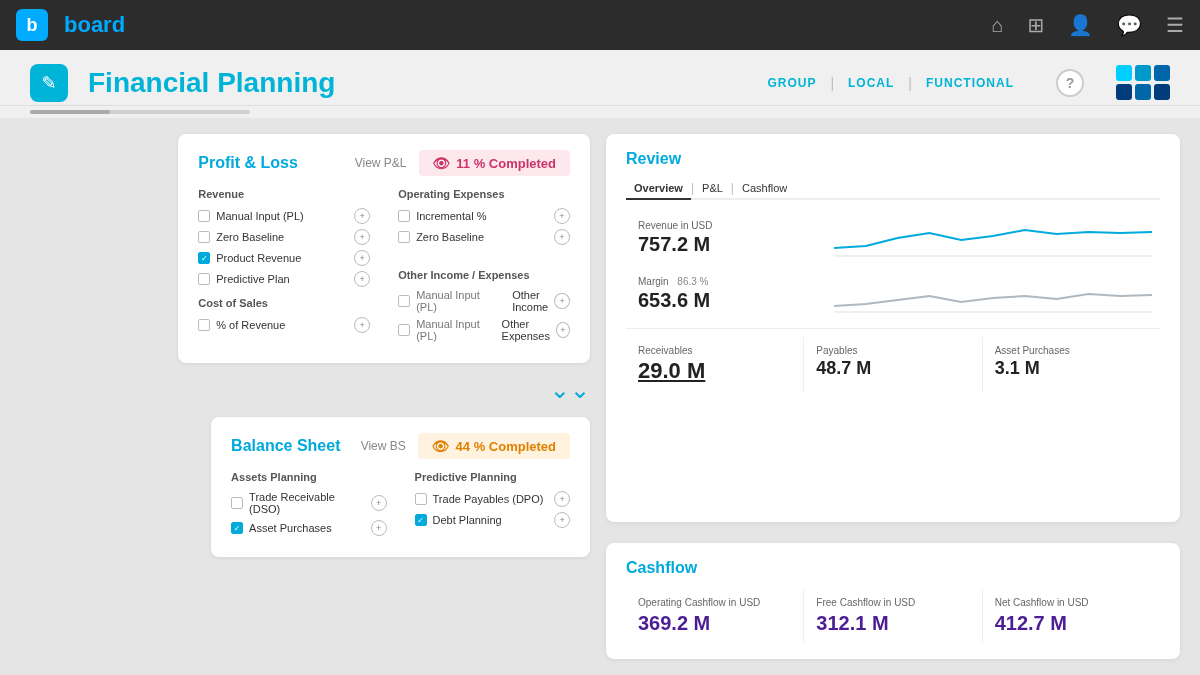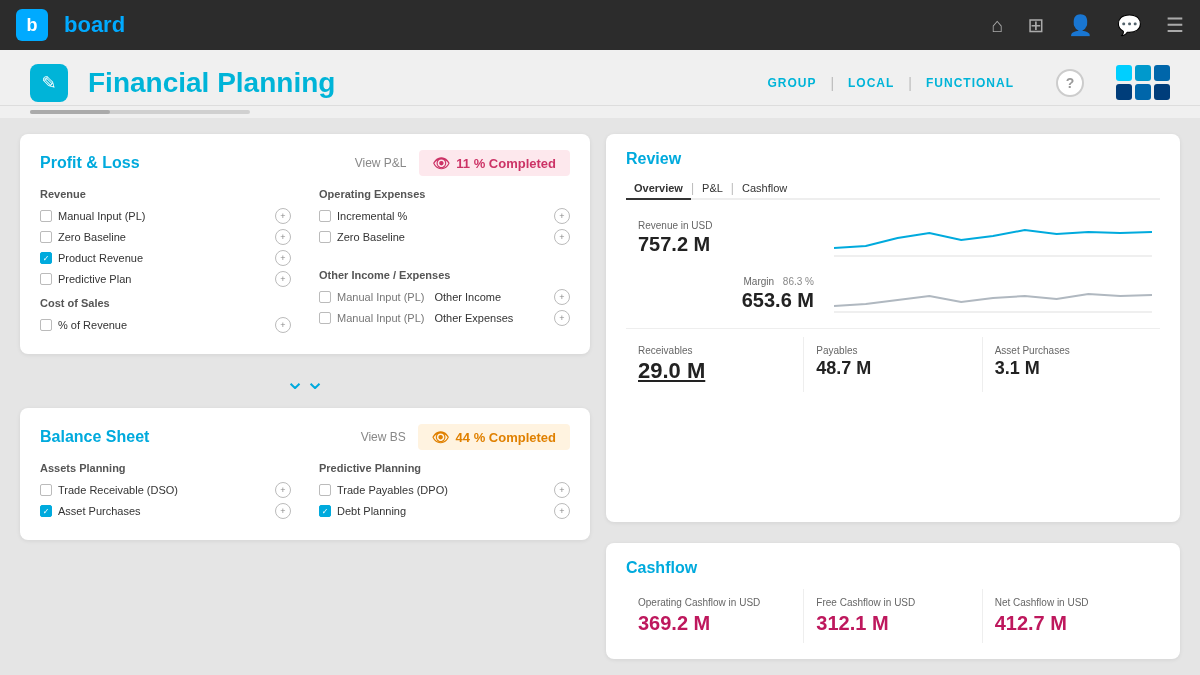--- a/index.html
+++ b/index.html
@@ -60,21 +60,21 @@
       background: #f0f0f0; padding: 2px 30px;
       height: 12px; display: flex; align-items: center;
     }
     .scroll-track { background: #d0d0d0; height: 4px; width: 220px; border-radius: 2px; position: relative; }
     .scroll-thumb { background: #aaa; height: 4px; width: 80px; border-radius: 2px; }
 
     
     .main { background: #e5e5e5; padding: 16px 20px; display: flex; gap: 16px; height: calc(675px - 50px - 56px - 12px); }
 
     
-    .left-panel { width: 570px; display: flex; flex-direction: column; gap: 12px; }
+    .left-panel { width: 570px; display: flex; flex-direction: column; gap: 12px; align-items: flex-end; }
     .right-panel { flex: 1; display: flex; flex-direction: column; gap: 21px; }
 
     
     .card {
       background: white; border-radius: 8px;
       padding: 16px 20px;
       box-shadow: 0 1px 4px rgba(0,0,0,0.08);
     }
 
     .card-header { display: flex; align-items: center; justify-content: space-between; margin-bottom: 12px; }
@@ -134,21 +134,21 @@
 
     .three-col { display: flex; gap: 0; }
     .three-col .metric-box { flex: 1; }
 
     
     .cashflow-title { color: #00aadd; font-size: 16px; font-weight: 700; margin-bottom: 12px; }
     .cashflow-metrics { display: flex; gap: 0; }
     .cf-box { flex: 1; padding: 8px 12px; }
     .cf-box + .cf-box { border-left: 1px solid #eee; }
     .cf-label { font-size: 10px; color: #666; margin-bottom: 4px; }
-    .cf-value { font-size: 20px; font-weight: 700; color: #be185d; }
+    .cf-value { font-size: 20px; font-weight: 700; color: #4c1d95; }
   </style>
 </head>
 <body>
 
 <nav class="topnav">
   <div class="topnav-logo-box">
     <span>b</span>
   </div>
   <span class="topnav-brand">board</span>
   <div class="topnav-spacer"></div>
@@ -338,21 +338,21 @@
         </div>
         <div style="flex:1; display:flex; align-items:center; padding:4px 8px;">
           <svg width="100%" height="40" viewBox="0 0 300 40" preserveAspectRatio="none">
             <polyline points="0,30 30,28 60,20 90,15 120,22 150,18 180,12 210,16 240,14 270,15 300,14" fill="none" stroke="#00aadd" stroke-width="2"></polyline>
             <polyline points="0,38 300,38" fill="none" stroke="#e0e0e0" stroke-width="1"></polyline>
           </svg>
         </div>
       </div>
 
       <div class="metrics-row" style="margin-bottom:8px;">
-        <div class="metric-box" style="max-width:200px;text-align:right;">
+        <div class="metric-box" style="max-width:200px;">
           <div class="metric-label">
             <span>Margin</span>
             <span class="metric-sub">86.3 %</span>
           </div>
           <div class="metric-value">653.6 M</div>
         </div>
         <div style="flex:1; display:flex; align-items:center; padding:4px 8px;">
           <svg width="100%" height="40" viewBox="0 0 300 40" preserveAspectRatio="none">
             <polyline points="0,32 30,30 60,26 90,22 120,28 150,24 180,22 210,25 240,20 270,22 300,21" fill="none" stroke="#b0b8c0" stroke-width="2"></polyline>
             <polyline points="0,38 300,38" fill="none" stroke="#e0e0e0" stroke-width="1"></polyline>

